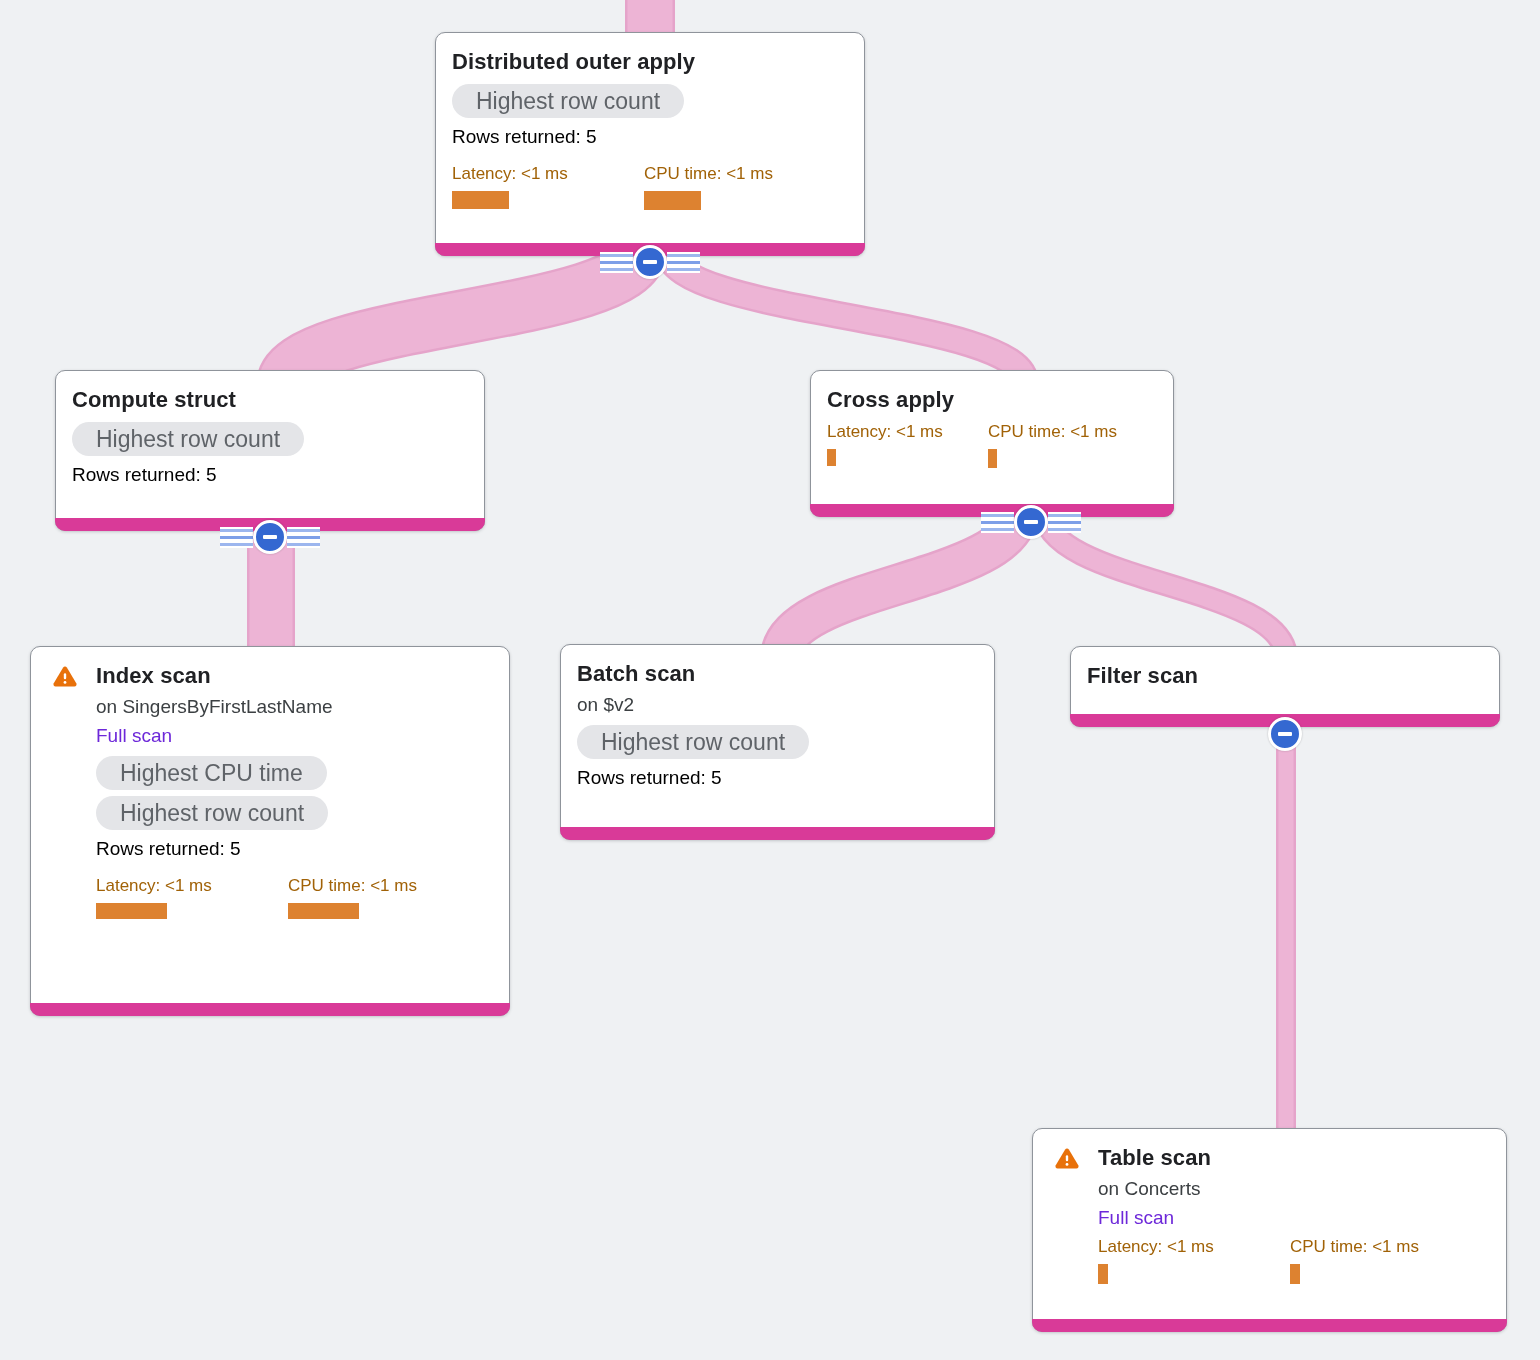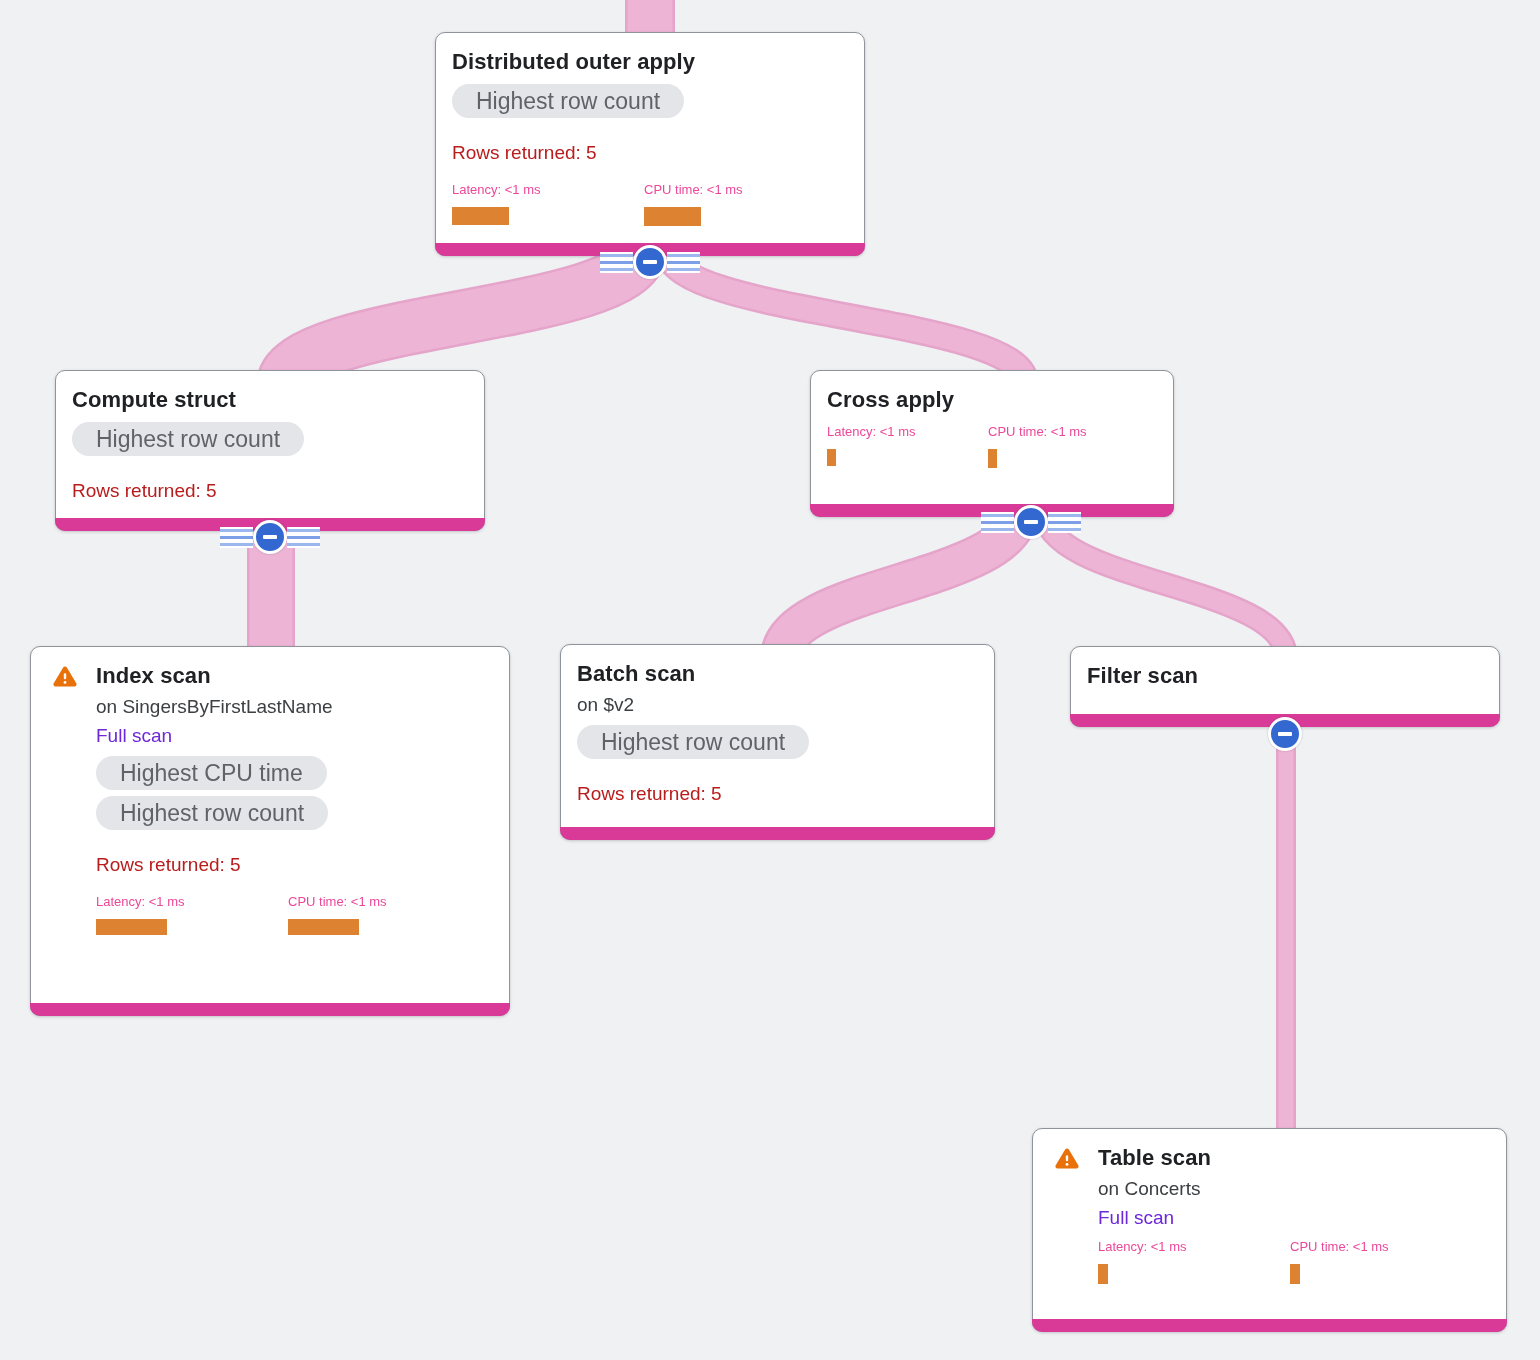--- a/index.html
+++ b/index.html
@@ -21,30 +21,30 @@
   }
   .node-body{padding:13px 24px 0 16px;position:relative;}
   .node-body.indent{padding-left:65px;}
   .accent{
     position:absolute;left:-1px;right:-1px;bottom:-1px;height:13px;
     background:#d93a98;border-radius:0 0 10px 10px;
   }
   .title{font-size:22px;font-weight:600;letter-spacing:.1px;line-height:32px;color:#202124;}
   .subtitle{font-size:19px;line-height:29px;color:#3c4043;}
   .note{font-size:19px;line-height:29px;color:#6d28d9;}
-  .rowtext{font-size:19px;line-height:28px;margin-top:21px;color:#b91c1c;}
+  .rowtext{font-size:19px;line-height:28px;margin-top:5px;color:#000000;}
   .chiprow{margin-top:6px;}
   .chip{
     display:inline-block;background:#e4e5e8;color:#5f6368;
     font-size:23px;font-weight:500;line-height:34px;
     padding:0 24px;border-radius:18px;white-space:nowrap;
   }
   .metrics{display:flex;margin-top:9px;}
   .metric{width:192px;}
-  .mlabel{font-size:13px;line-height:27px;color:#ec4899;}
+  .mlabel{font-size:17px;line-height:27px;color:#a16207;}
   .mbar{background:#dd8230;margin-top:4px;}
   .warn{position:absolute;left:20px;top:17px;width:28px;height:26px;}
 
   
   .collapse{
     position:absolute;z-index:3;display:flex;align-items:center;
     transform:translate(-50%,-50%);
   }
   .circle{
     width:28px;height:28px;border-radius:50%;

